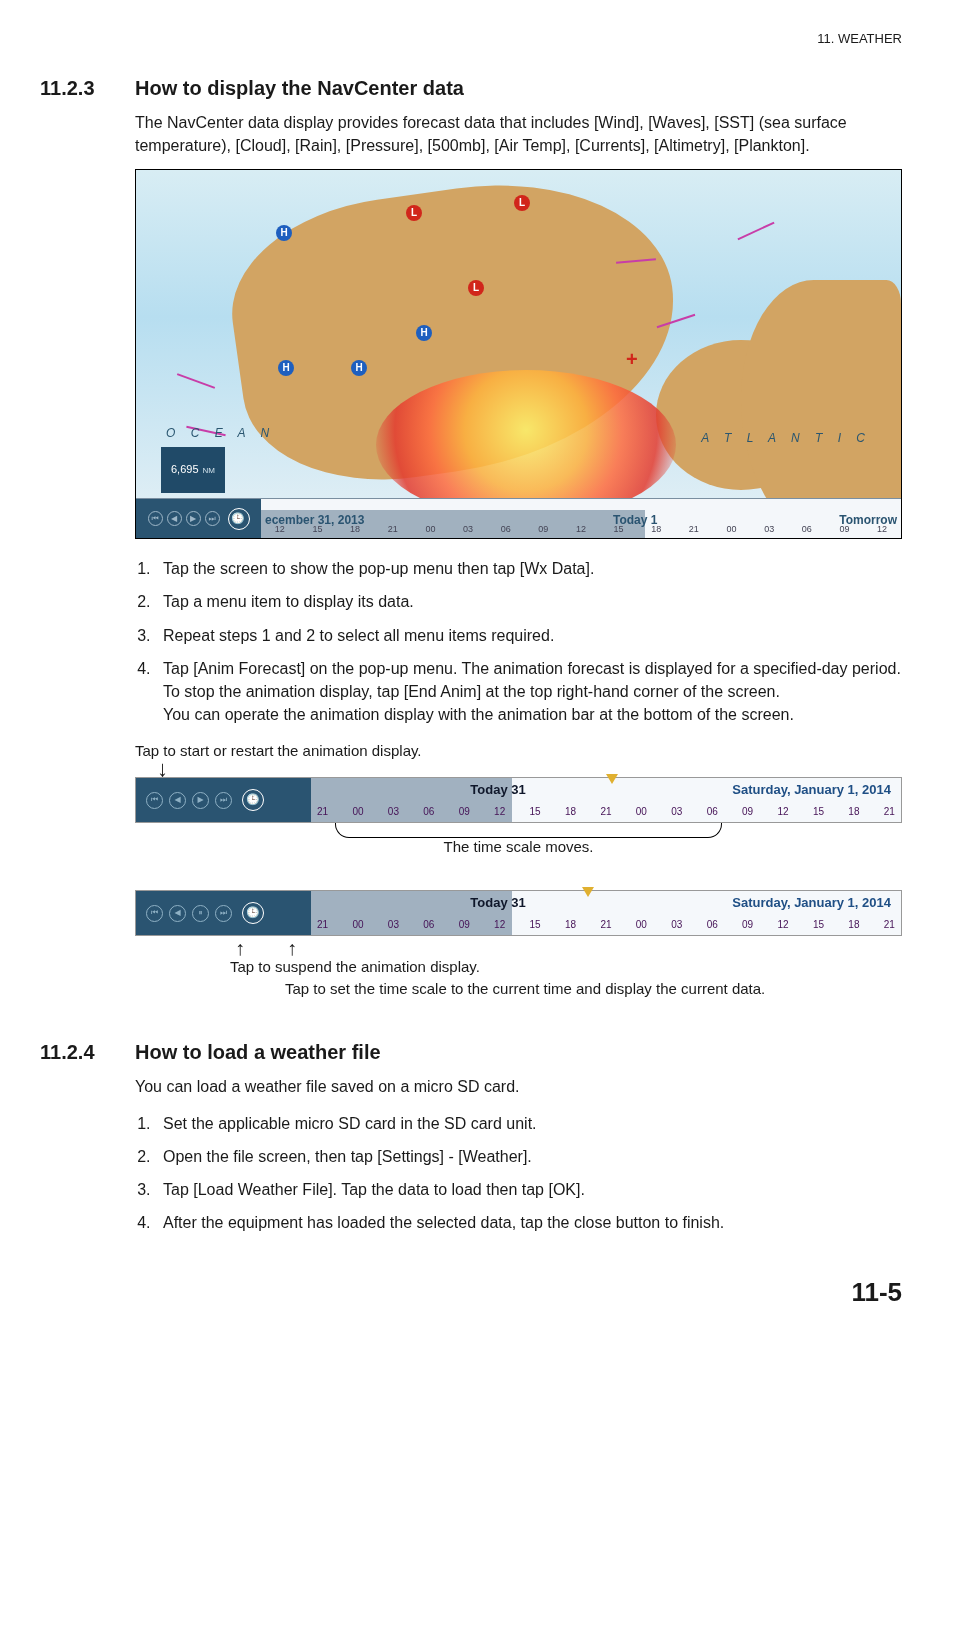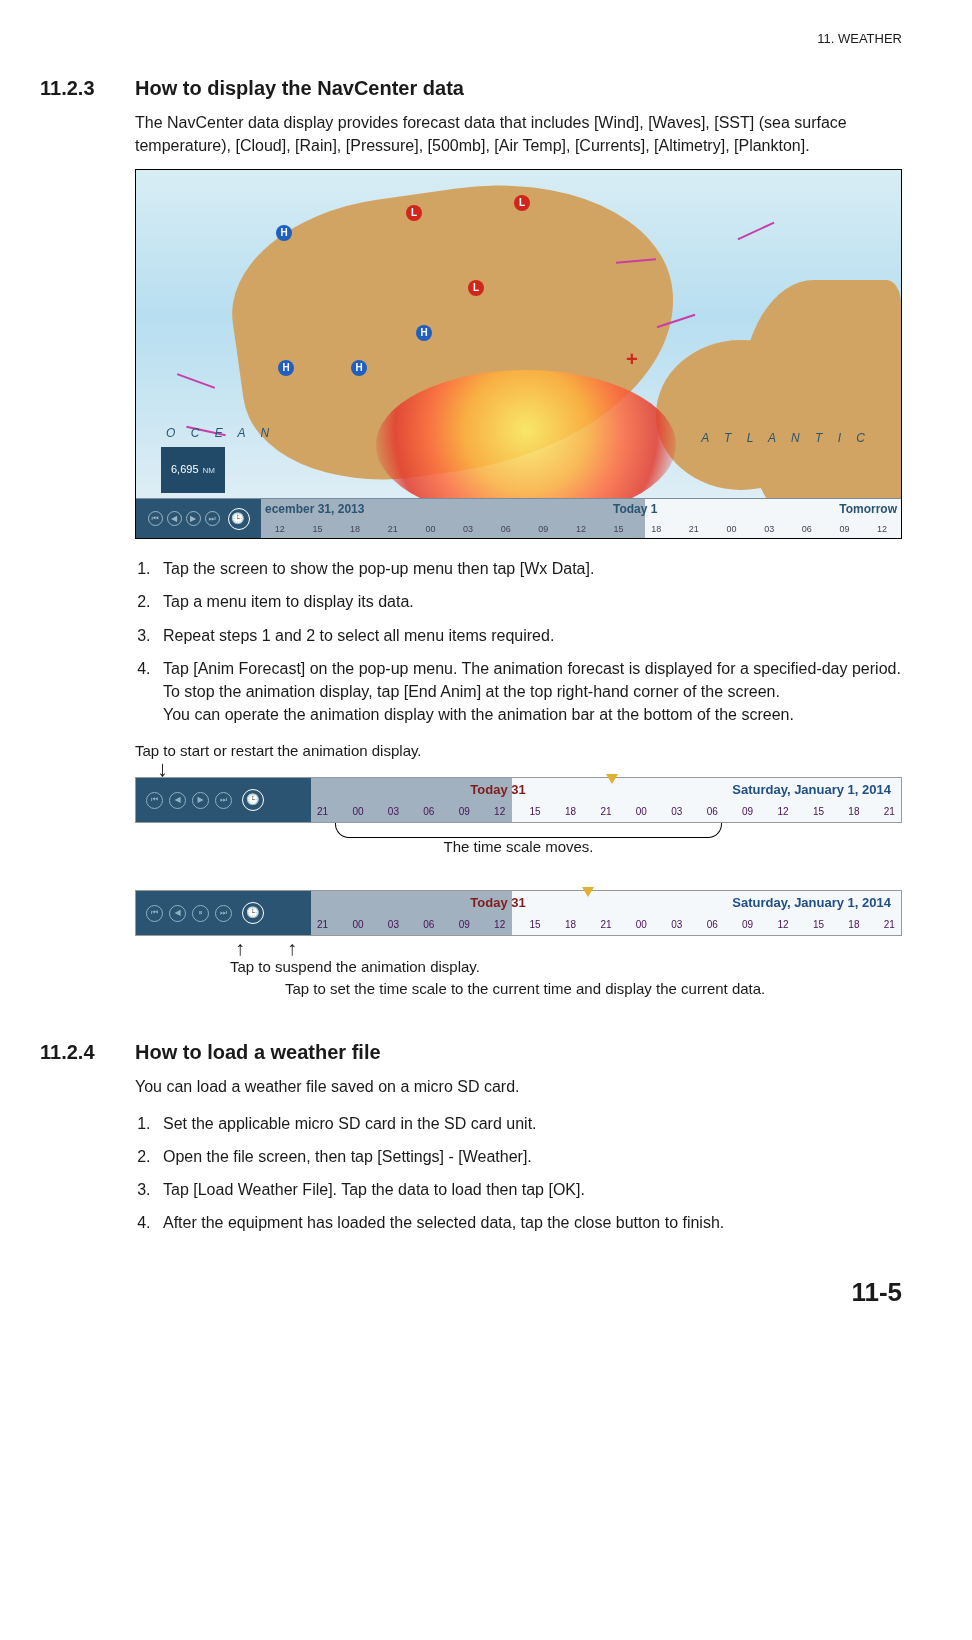--- a/index.html
+++ b/index.html
@@ -35,40 +35,40 @@
   .badge-h { background:#1e5fbf; }
   .badge-l { background:#d1261b; }
   .plus { position:absolute; color:#d1261b; font-weight:bold; font-size:20px; }
   .ocean-lbl { position:absolute; font-style:italic; letter-spacing:6px; color:#2a5670; font-size:12px; }
   .scale-box { position:absolute; left:25px; bottom:45px; background:#204a68; color:#fff; padding:15px 10px; font-size:11px; }
   .scale-box .nm { font-size:8px; margin-left:4px; color:#cfe0ea;}
   .map-timebar { position:absolute; bottom:0; left:0; right:0; height:40px; background:#f4f7fa; display:flex; align-items:stretch; border-top:1px solid #7a8ea0;}
   .map-timebar .ctrl { width:125px; background:#2a5471; display:flex; align-items:center; justify-content:center; gap:4px;}
   .circ-btn { width:15px; height:15px; border:1.5px solid #9db6c7; border-radius:50%; display:flex; align-items:center; justify-content:center; color:#9db6c7; font-size:8px;}
   .clock-btn { width:22px; height:22px; border:1.5px solid #fff; border-radius:50%; color:#fff; display:flex; align-items:center; justify-content:center; font-size:11px; margin-left:4px;}
-  .map-timebar .ticks { flex:1; position:relative; font-size:10px; color:#445; }
+  .map-timebar .ticks { flex:1; position:relative; font-size:10px; color:#445;margin-top:11px; }
   .tick-lbl { position:absolute; top:2px; font-weight:bold; color:#2a5471; font-size:12px;}
   .tick-nums { position:absolute; bottom:2px; left:0; right:0; display:flex; justify-content:space-around; font-size:9px;}
   .tick-nums span { color:#445;}
   .shade { position:absolute; top:0; bottom:0; background:rgba(60,90,120,.45);}
   
   ol.steps { list-style: decimal; margin-left: 20px; margin-top: 14px; }
   ol.steps > li { padding-left: 8px; margin-bottom: 10px; }
   
   .anim-label { margin-top: 14px; margin-bottom: 0; font-size: 15px; }
   .arrow-down { margin-left: 22px; font-size: 22px; line-height: .6; }
   .anim-bar {
     border:1px solid #999; height:46px; background:#f5f8fb; position:relative; display:flex; align-items:stretch; margin-top:2px;
   }
   .anim-bar .ctrl { width:175px; background:#2a5471; display:flex; align-items:center; gap:6px; padding:0 10px;}
   .anim-bar .circ-btn { border-color:#8fb1c5; color:#8fb1c5; width:17px; height:17px;}
   .anim-bar .clock-btn { border-color:#fff; color:#fff;}
   .anim-ticks { flex:1; position:relative; }
   .anim-shade { position:absolute; top:0; bottom:0; left:0; background:rgba(60,90,120,.45);}
-  .anim-daylbl { position:absolute; top:3px; font-weight:bold; font-size:13px; color:#7f1d1d;}
+  .anim-daylbl { position:absolute; top:3px; font-weight:bold; font-size:13px; color:#0f172a;}
   .anim-nums { position:absolute; bottom:3px; left:0; right:0; display:flex; justify-content:space-between; padding:0 6px; font-size:10px; color:#415;}
   .marker { position:absolute; top:-4px; width:0; height:0; border-left:6px solid transparent; border-right:6px solid transparent; border-top:10px solid #e0b030;}
   .brace { text-align:center; font-size:15px; margin-top:-2px;}
   .brace-curve::before {
     content:""; display:block; height:14px; margin:0 180px 0 200px;
     border-bottom:1px solid #000; border-left:1px solid #000; border-right:1px solid #000;
     border-radius:0 0 14px 14px;
   }
   .anim-block2 { margin-top:32px; }
   .anno-row { font-size:15px; }

